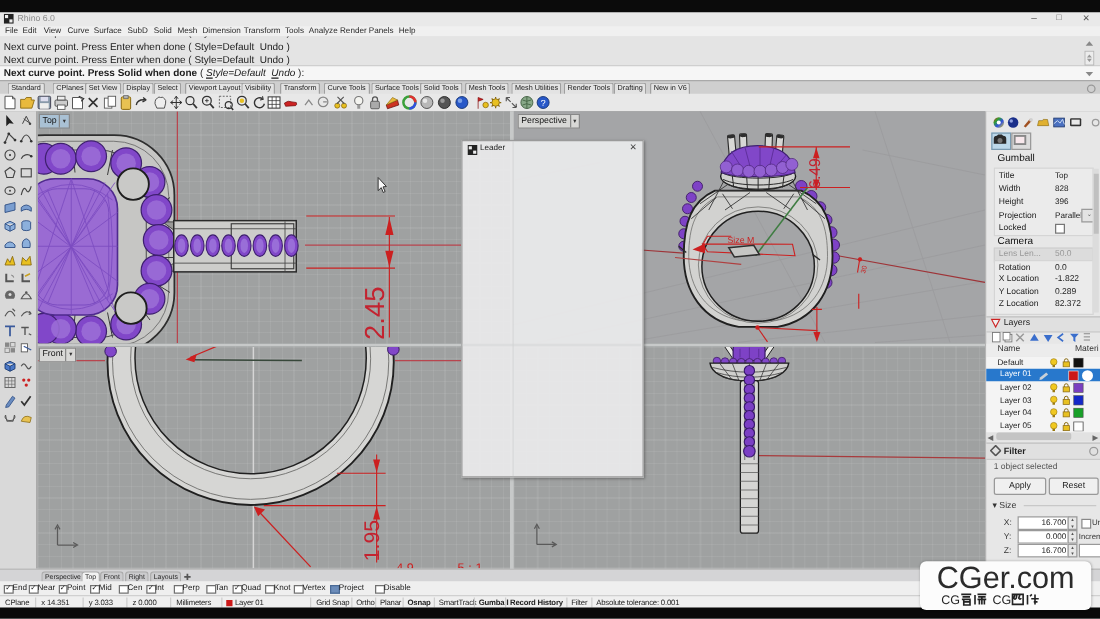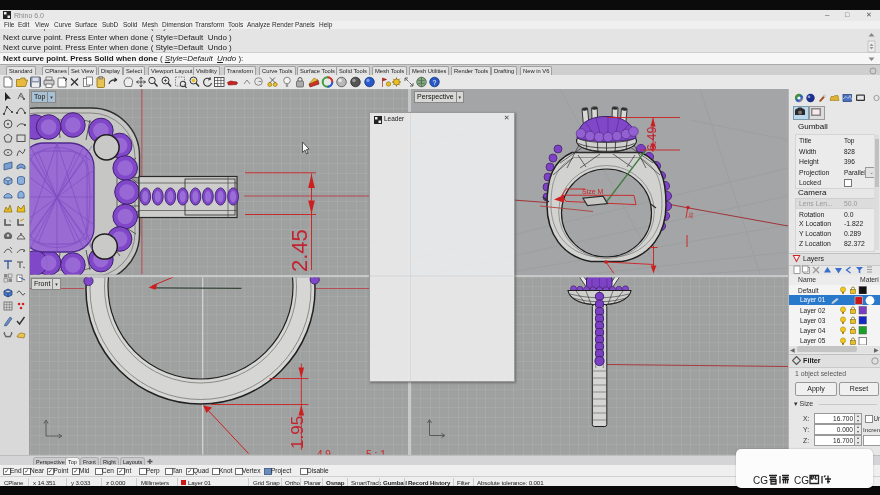--- a/index.html
+++ b/index.html
@@ -990,20 +990,21 @@
     <span class="st" style="left:383px;font-weight:bold">Gumball</span>
       <span class="sep" style="left:404px"></span>
     <span class="st" style="left:408px;font-weight:bold">Record History</span>
       <span class="sep" style="left:453px"></span>
     <span class="st" style="left:457px">Filter</span>
       <span class="sep" style="left:473px"></span>
     <span class="st" style="left:477px">Absolute tolerance: 0.001</span>
   </div>
   <div class="abs" id="botblack"></div>
   <div class="abs" id="watermark">
+    <div id="wm1">CGer.com</div>
     <svg style="position:absolute;left:17px;top:25px" width="104" height="12">
       <text x="0" y="9.5" font-size="10" fill="#222" font-family="Liberation Sans, sans-serif">CG</text>
       <g stroke="#222" stroke-width="1.3" fill="none">
         <path d="M16,1.5 h8 M17,3.5 l6,0 M16.5,5.5 l7,0 M18,5.5 v4.5 h5 v-4.5 M18,7.5 h5"></path>
         <path d="M27,2 v7.5 M29,1.5 h7 M29.5,3.5 h6 M29,5.5 h7 M30.5,5.5 v4 M34.5,5.5 v4 M32.5,3.5 v6"></path>
       </g>
       <text x="41" y="9.5" font-size="10" fill="#222" font-family="Liberation Sans, sans-serif">CG</text>
       <g stroke="#222" stroke-width="1.3" fill="none">
         <path d="M57,1.5 h8.5 v8 h-8.5 Z M59,1.5 l-1,3 q1,1.5 2,0 l0.5,-3 M63,1.5 l-1,3 q1,1.5 2,0"></path>
         <path d="M69,2 v7.5 M71,3 l1.5,-1.5 M75,1.5 v8 M72,5 h6 M74,7.5 h3"></path>

